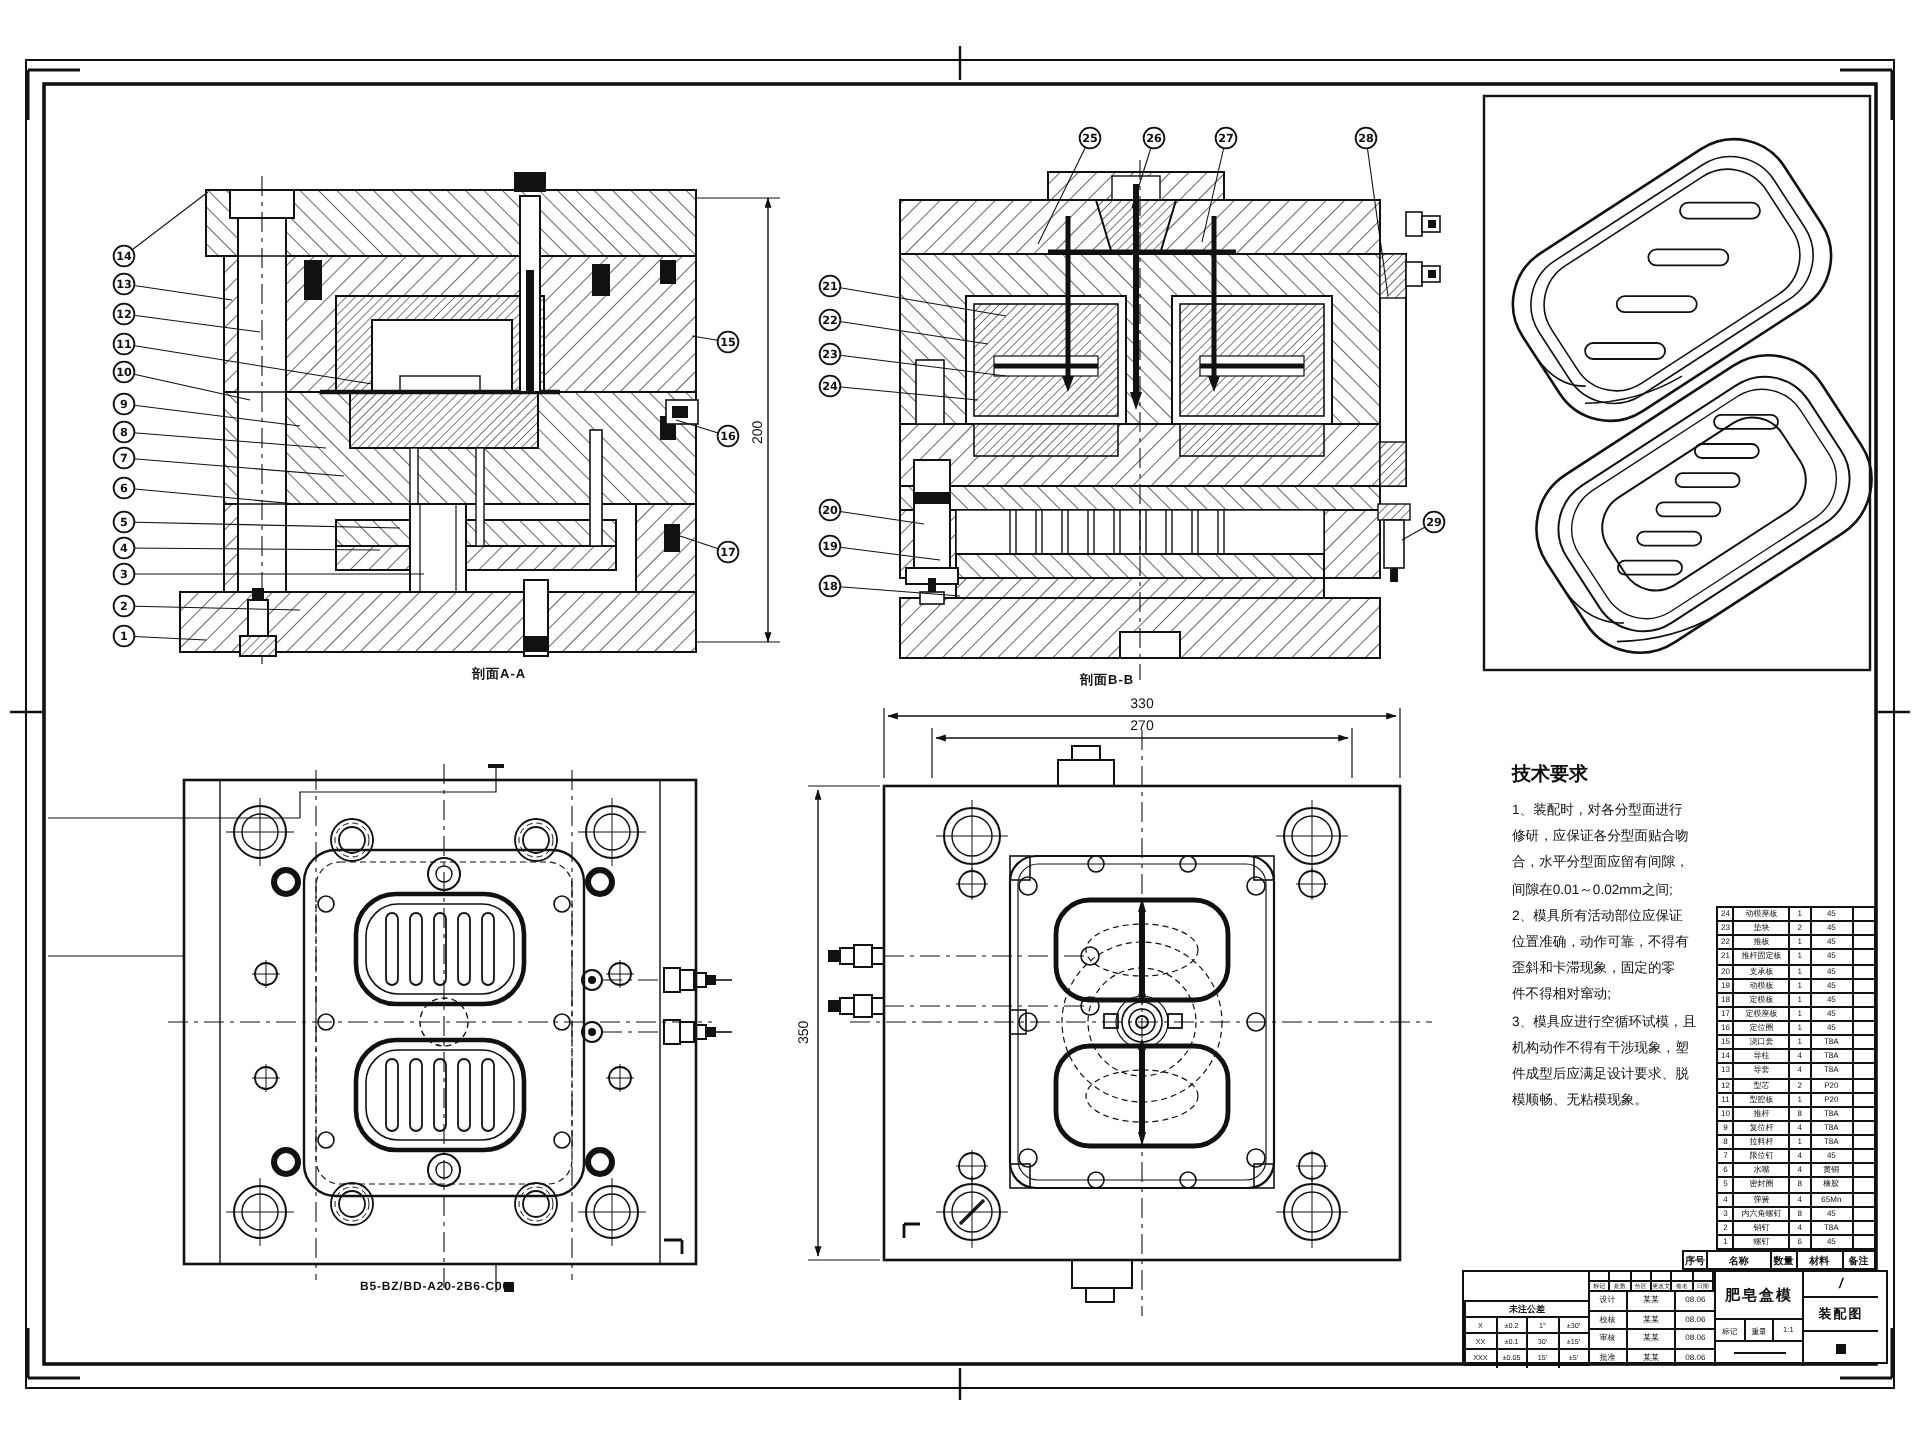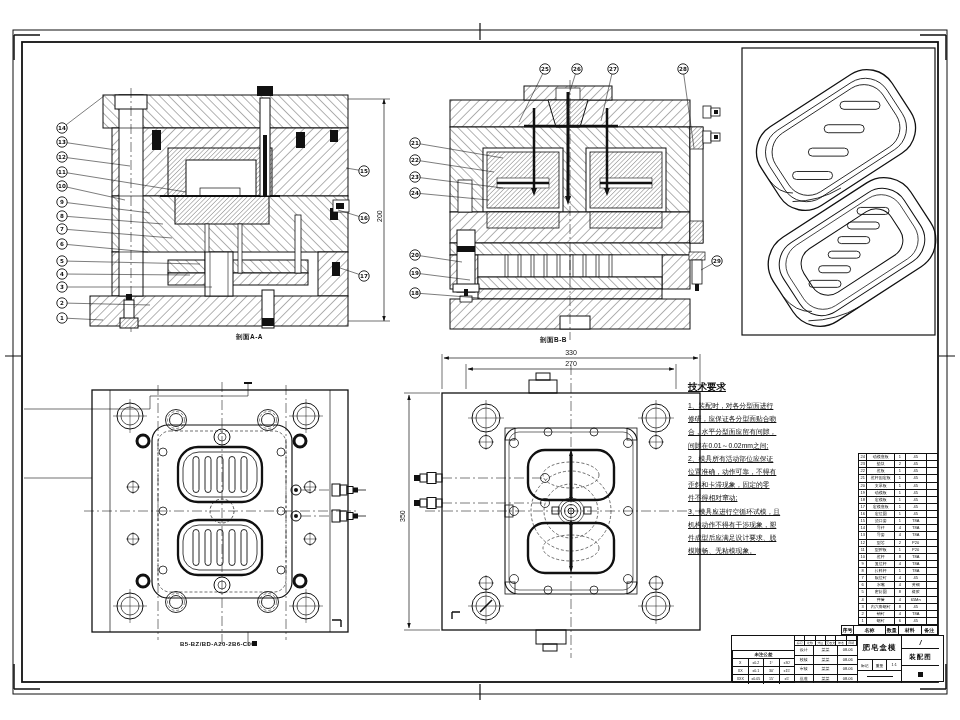--- a/index.html
+++ b/index.html
@@ -571,21 +571,21 @@
 </svg>
 
 <span class="abs lbl" style="left:236px;top:333px;">剖面A-A</span>
 <span class="abs lbl" style="left:540px;top:336px;">剖面B-B</span>
 <span class="abs dim rot" style="left:376px;top:222px;">200</span>
 <span class="abs code" style="left:180px;top:641px;">B5-BZ/BD-A20-2B6-C00</span>
 <span class="abs dim" style="left:546px;top:349px;width:50px;text-align:center;">330</span>
 <span class="abs dim" style="left:546px;top:360px;width:50px;text-align:center;">270</span>
 <span class="abs dim rot" style="left:399px;top:522px;">350</span>
 
-<div class="abs" style="left:688px;top:381px;width:118px;text-decoration:underline;">
+<div class="abs" style="left:756px;top:381px;width:118px;">
   <div class="tr-title">技术要求</div>
   <div id="tr-lines">
         <div class="tr-line">1、装配时，对各分型面进行</div>
         <div class="tr-line">修研，应保证各分型面贴合吻</div>
         <div class="tr-line">合，水平分型面应留有间隙，</div>
         <div class="tr-line">间隙在0.01～0.02mm之间;</div>
         <div class="tr-line">2、模具所有活动部位应保证</div>
         <div class="tr-line">位置准确，动作可靠，不得有</div>
         <div class="tr-line">歪斜和卡滞现象，固定的零</div>
         <div class="tr-line">件不得相对窜动;</div>

